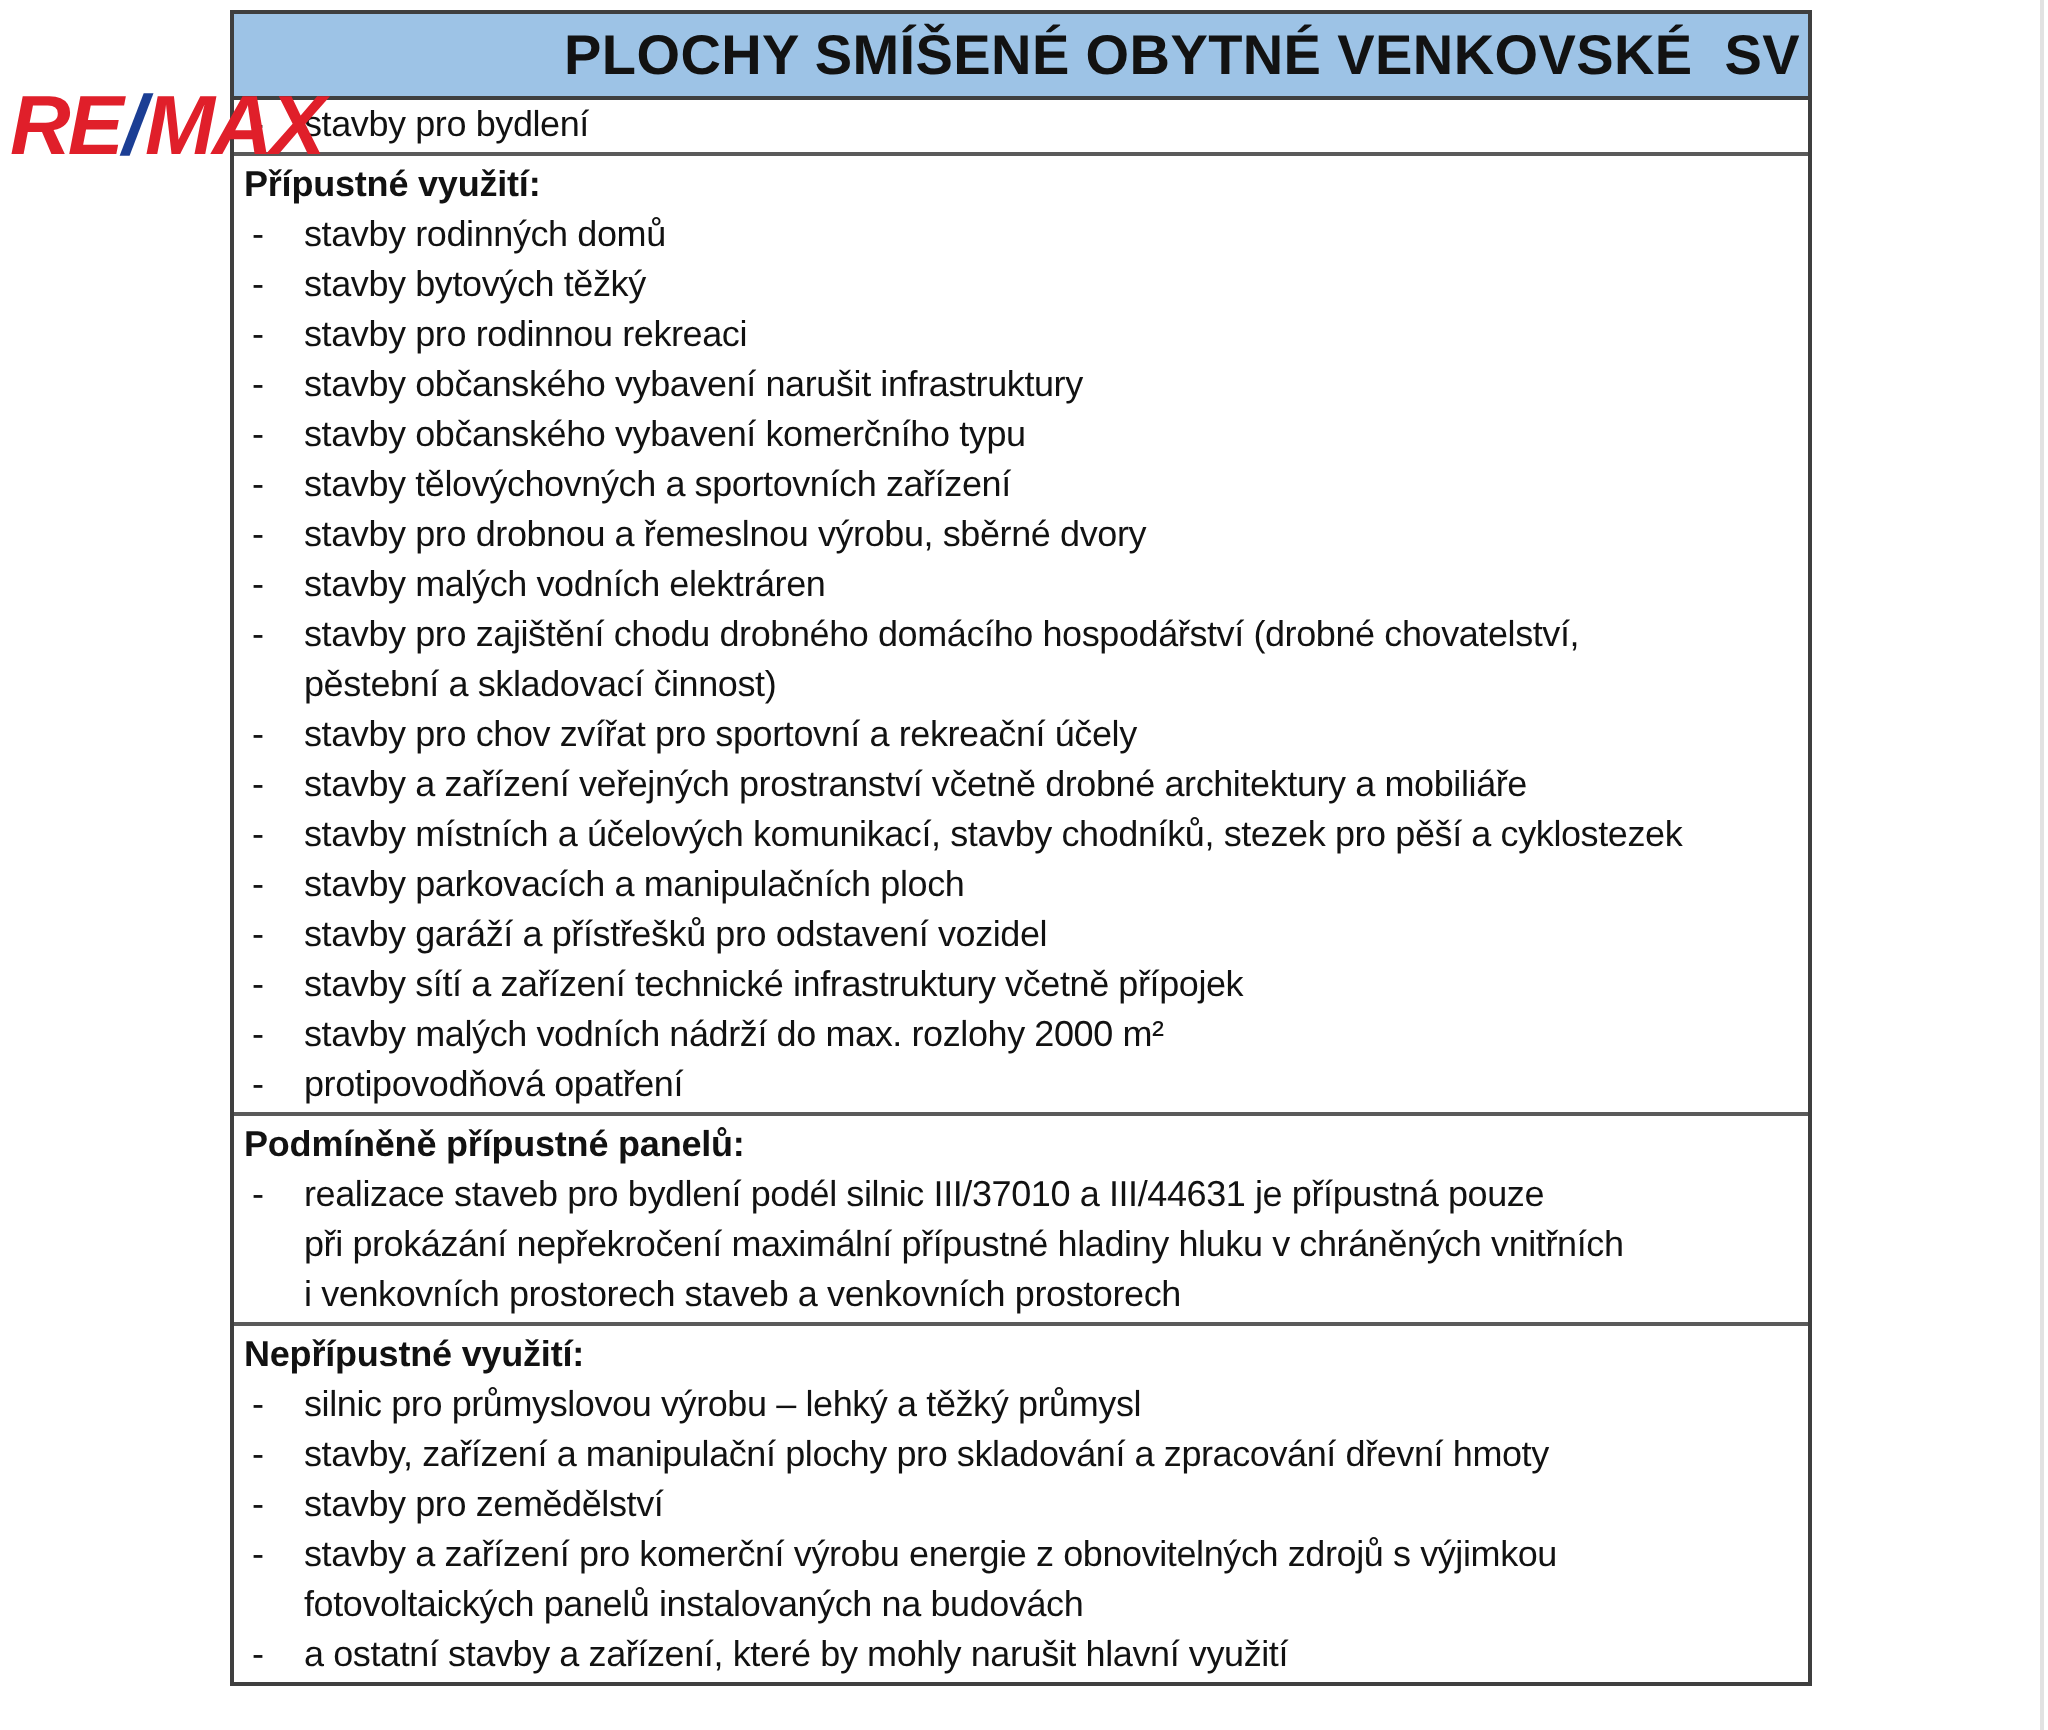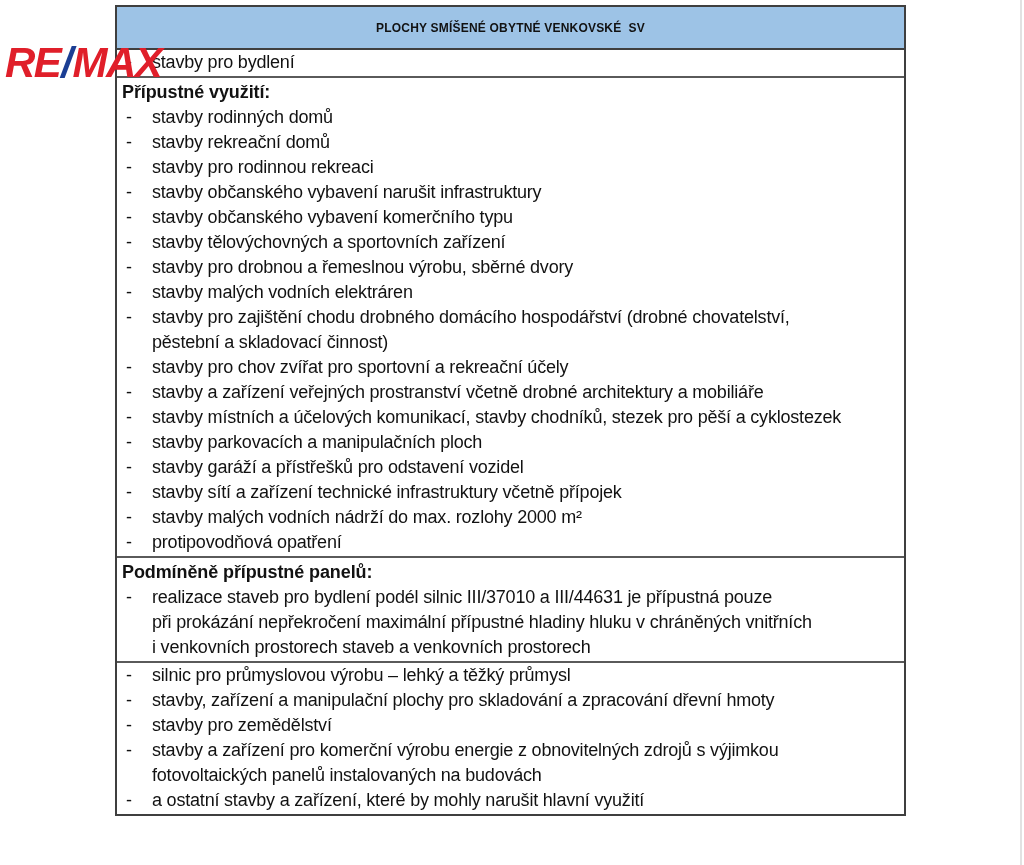--- a/index.html
+++ b/index.html
@@ -21,23 +21,23 @@
   }
   
   .table{
     position:absolute;left:115px;top:5px;width:791px;
     border:2px solid var(--outer-border);
     background:#fff;
   }
   .table-header{
     background:var(--header-bg);
     border-bottom:2px solid var(--outer-border);
-    text-align:center;
+    text-align:right;
     font-weight:bold;
-    font-size:12px;
+    font-size:28px;
     line-height:24px;
     padding:9px 4px 8px;
     white-space:pre;
     letter-spacing:0.2px;
   }
   .section{padding:0 8px 1px 5px;}
   .section + .section{border-top:2px solid var(--row-border);}
   .section-title{
     font-weight:bold;
     font-size:18px;
@@ -89,21 +89,21 @@
         </div>
       </section>
       <section class="section">
         <div class="section-title">Přípustné využití:</div>
         <div class="item">
           <span class="dash">-</span>
           <span class="item-text">stavby rodinných domů</span>
         </div>
         <div class="item">
           <span class="dash">-</span>
-          <span class="item-text">stavby rekreační domů</span>
+          <span class="item-text">stavby bytových těžký</span>
         </div>
         <div class="item">
           <span class="dash">-</span>
           <span class="item-text">stavby pro rodinnou rekreaci</span>
         </div>
         <div class="item">
           <span class="dash">-</span>
           <span class="item-text">stavby občanského vybavení narušit infrastruktury</span>
         </div>
         <div class="item">
@@ -163,20 +163,21 @@
       <section class="section">
         <div class="section-title">Podmíněně přípustné panelů:</div>
         <div class="item">
           <span class="dash">-</span>
           <span class="item-text">realizace staveb pro bydlení podél silnic III/37010 a III/44631 je přípustná pouze
 při prokázání nepřekročení maximální přípustné hladiny hluku v chráněných vnitřních
 i venkovních prostorech staveb a venkovních prostorech</span>
         </div>
       </section>
       <section class="section">
+        <div class="section-title">Nepřípustné využití:</div>
         <div class="item">
           <span class="dash">-</span>
           <span class="item-text">silnic pro průmyslovou výrobu – lehký a těžký průmysl</span>
         </div>
         <div class="item">
           <span class="dash">-</span>
           <span class="item-text">stavby, zařízení a manipulační plochy pro skladování a zpracování dřevní hmoty</span>
         </div>
         <div class="item">
           <span class="dash">-</span>

